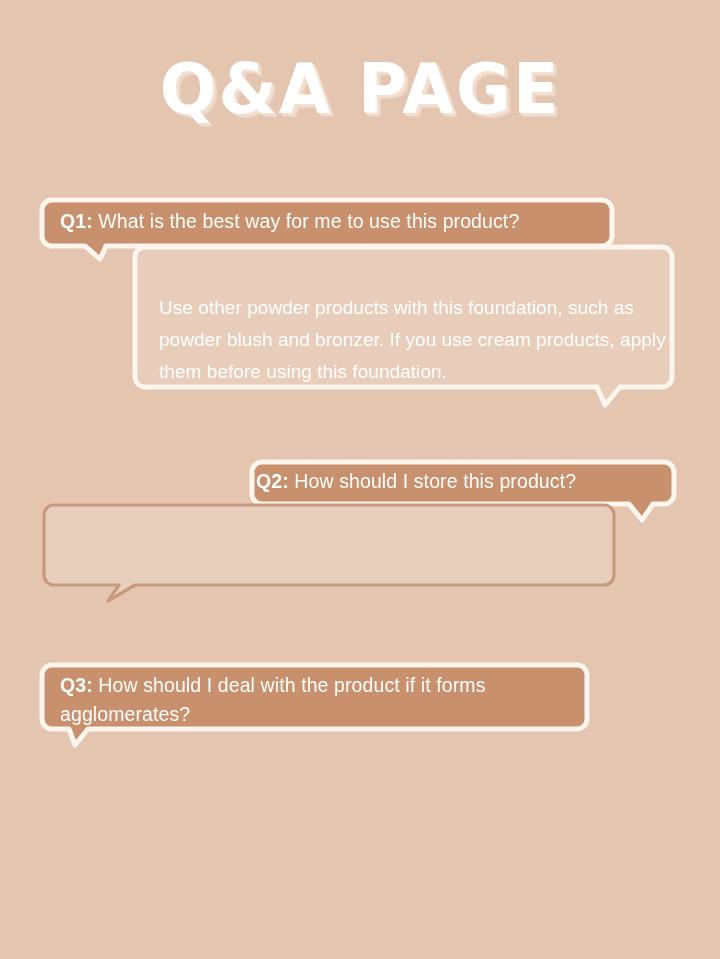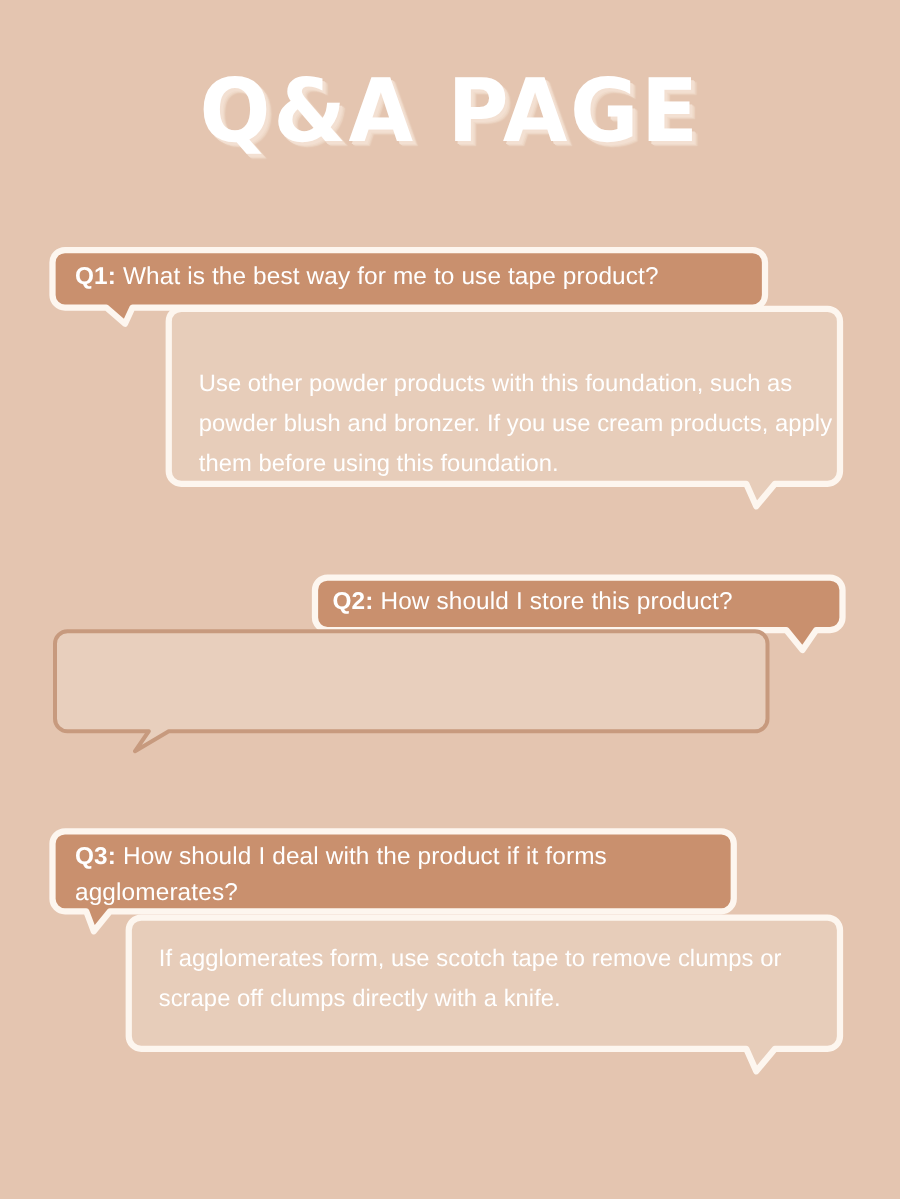--- a/index.html
+++ b/index.html
@@ -80,21 +80,21 @@
   
   #bubble-q1 { left: 38px; top: 196px; width: 578px; height: 54px; }
   #bubble-q1 .bubble-text { left: 22px; top: 11px; width: 560px; }
 
   
   #bubble-a1 { left: 131px; top: 243px; width: 549px; height: 152px; }
   #bubble-a1 .bubble-text { left: 28px; top: 22px; width: 510px; margin-top: 27px; }
 
   
   #bubble-q2 { left: 248px; top: 458px; width: 430px; height: 50px; }
-  #bubble-q2 .bubble-text { left: 18px; top: 9px; width: 410px; }
+  #bubble-q2 .bubble-text { left: 8px; top: 9px; width: 410px; }
 
   
   #bubble-a2 { left: 40px; top: 501px; width: 578px; height: 92px; }
   #bubble-a2 .bubble-text { left: 23px; top: 12px; width: 550px; }
 
   
   #bubble-q3 { left: 38px; top: 661px; width: 553px; height: 72px; }
   #bubble-q3 .bubble-text { left: 22px; top: 10px; width: 540px; }
 
   
@@ -109,21 +109,21 @@
   <div id="title-wrap">
     <div id="page-title">Q&amp;A PAGE</div>
   </div>
 
   <div class="bubble" id="bubble-q1">
     <svg width="578" height="54" viewBox="0 0 578 54">
       <path d="M14,4 H564 A10,10 0 0 1 574,14 V40 A10,10 0 0 1 564,50 H68 L62,63 L47,50 H14 A10,10 0 0 1 4,40 V14 A10,10 0 0 1 14,4 Z" fill="#c9906e" stroke="#fdf6ef" stroke-width="5" stroke-linejoin="round"></path>
     </svg>
     <div class="bubble-text q-text">
       <span class="qlab">Q1: </span>
-      <span>What is the best way for me to use tape product?</span>
+      <span>What is the best way for me to use this product?</span>
     </div>
   </div>
 
   <div class="bubble" id="bubble-a1">
     <svg width="549" height="152" viewBox="0 0 549 152">
       <path d="M14,4 H531 A10,10 0 0 1 541,14 V134 A10,10 0 0 1 531,144 H489 L474,162 L466,144 H14 A10,10 0 0 1 4,134 V14 A10,10 0 0 1 14,4 Z" fill="#e7cdba" stroke="#fdf6ef" stroke-width="5" stroke-linejoin="round"></path>
     </svg>
     <div class="bubble-text a-text">Use other powder products with this foundation, such as powder blush and bronzer. If you use cream products, apply them before using this foundation.</div>
   </div>
 
@@ -146,20 +146,14 @@
   <div class="bubble" id="bubble-q3">
     <svg width="553" height="72" viewBox="0 0 553 72">
       <path d="M14,4 H539 A10,10 0 0 1 549,14 V58 A10,10 0 0 1 539,68 H50 L37,84 L31,68 H14 A10,10 0 0 1 4,58 V14 A10,10 0 0 1 14,4 Z" fill="#c9906e" stroke="#fdf6ef" stroke-width="5" stroke-linejoin="round"></path>
     </svg>
     <div class="bubble-text q-text">
       <span class="qlab">Q3: </span>
       <span>How should I deal with the product if it forms agglomerates?</span>
     </div>
   </div>
 
-  <div class="bubble" id="bubble-a3">
-    <svg width="581" height="117" viewBox="0 0 581 117">
-      <path d="M14,4 H563 A10,10 0 0 1 573,14 V99 A10,10 0 0 1 563,109 H521 L506,127 L498,109 H14 A10,10 0 0 1 4,99 V14 A10,10 0 0 1 14,4 Z" fill="#e7cdba" stroke="#fdf6ef" stroke-width="5" stroke-linejoin="round"></path>
-    </svg>
-    <div class="bubble-text a-text">If agglomerates form, use scotch tape to remove clumps or scrape off clumps directly with a knife.</div>
-  </div>
 
 </div>
 
 </body></html>

